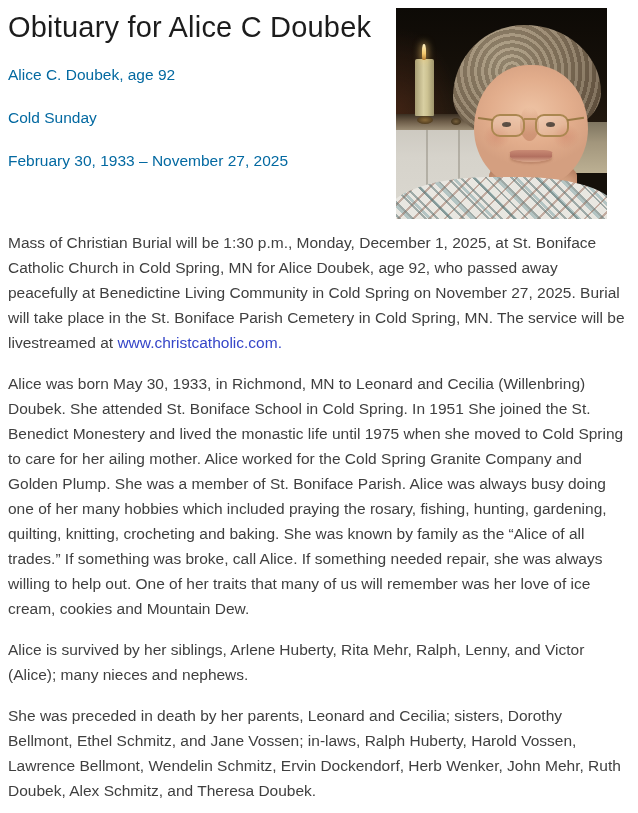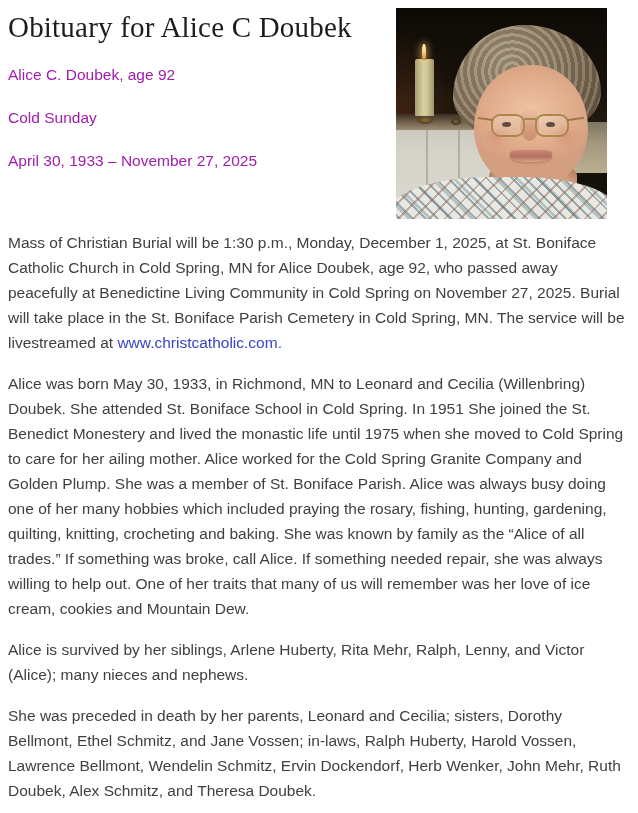--- a/index.html
+++ b/index.html
@@ -8,33 +8,33 @@
 
   .page {
     position: relative;
     width: 638px;
     padding: 10px 8px 0 8px;
     font-family: "Liberation Sans", "DejaVu Sans", sans-serif;
   }
 
   h1.page-title {
     margin: 0 0 17px 0;
-    font-family: Liberation Serif, serif;
+    font-family: Liberation Sans, sans-serif;
     font-weight: 400;
     font-size: 29px;
     line-height: 1.2;
     color: #1c1c1c;
     letter-spacing: 0.2px;
   }
 
   p.meta-line {
     margin: 0 0 18px 0;
     font-size: 15.5px;
     line-height: 25px;
-    color: #a21caf;
+    color: #0369a1;
   }
 
   .body-copy { margin-top: 57px; max-width: 622px; }
 
   .body-copy p {
     margin: 16px 0 14px 0;
     font-size: 15.5px;
     line-height: 25px;
     color: #3f3f3f;
   }
@@ -180,21 +180,21 @@
       <div class="ph-bridge"></div>
       <div class="ph-temple-l"></div>
       <div class="ph-temple-r"></div>
     </div>
   </div>
 
   <h1 class="page-title">Obituary for Alice C Doubek</h1>
 
   <p class="meta-line">Alice C. Doubek, age 92</p>
   <p class="meta-line">Cold Sunday</p>
-  <p class="meta-line">April 30, 1933 – November 27, 2025</p>
+  <p class="meta-line">February 30, 1933 – November 27, 2025</p>
 
   <div class="body-copy">
     <p><span>Mass of Christian Burial will be 1:30 p.m., Monday, December 1, 2025, at St. Boniface Catholic Church in Cold Spring, MN for Alice Doubek, age 92, who passed away peacefully at Benedictine Living Community in Cold Spring on November 27, 2025. Burial will take place in the St. Boniface Parish Cemetery in Cold Spring, MN. The service will be livestreamed at </span><a class="ext-link" href="#">www.christcatholic.com.</a></p>
     <p>Alice was born May 30, 1933, in Richmond, MN to Leonard and Cecilia (Willenbring) Doubek. She attended St. Boniface School in Cold Spring. In 1951 She joined the St. Benedict Monestery and lived the monastic life until 1975 when she moved to Cold Spring to care for her ailing mother. Alice worked for the Cold Spring Granite Company and Golden Plump. She was a member of St. Boniface Parish. Alice was always busy doing one of her many hobbies which included praying the rosary, fishing, hunting, gardening, quilting, knitting, crocheting and baking. She was known by family as the “Alice of all trades.” If something was broke, call Alice. If something needed repair, she was always willing to help out. One of her traits that many of us will remember was her love of ice cream, cookies and Mountain Dew.</p>
     <p>Alice is survived by her siblings, Arlene Huberty, Rita Mehr, Ralph, Lenny, and Victor (Alice); many nieces and nephews.</p>
     <p>She was preceded in death by her parents, Leonard and Cecilia; sisters, Dorothy Bellmont, Ethel Schmitz, and Jane Vossen; in-laws, Ralph Huberty, Harold Vossen, Lawrence Bellmont, Wendelin Schmitz, Ervin Dockendorf, Herb Wenker, John Mehr, Ruth Doubek, Alex Schmitz, and Theresa Doubek.</p>
   </div>
 
 </div>
 

